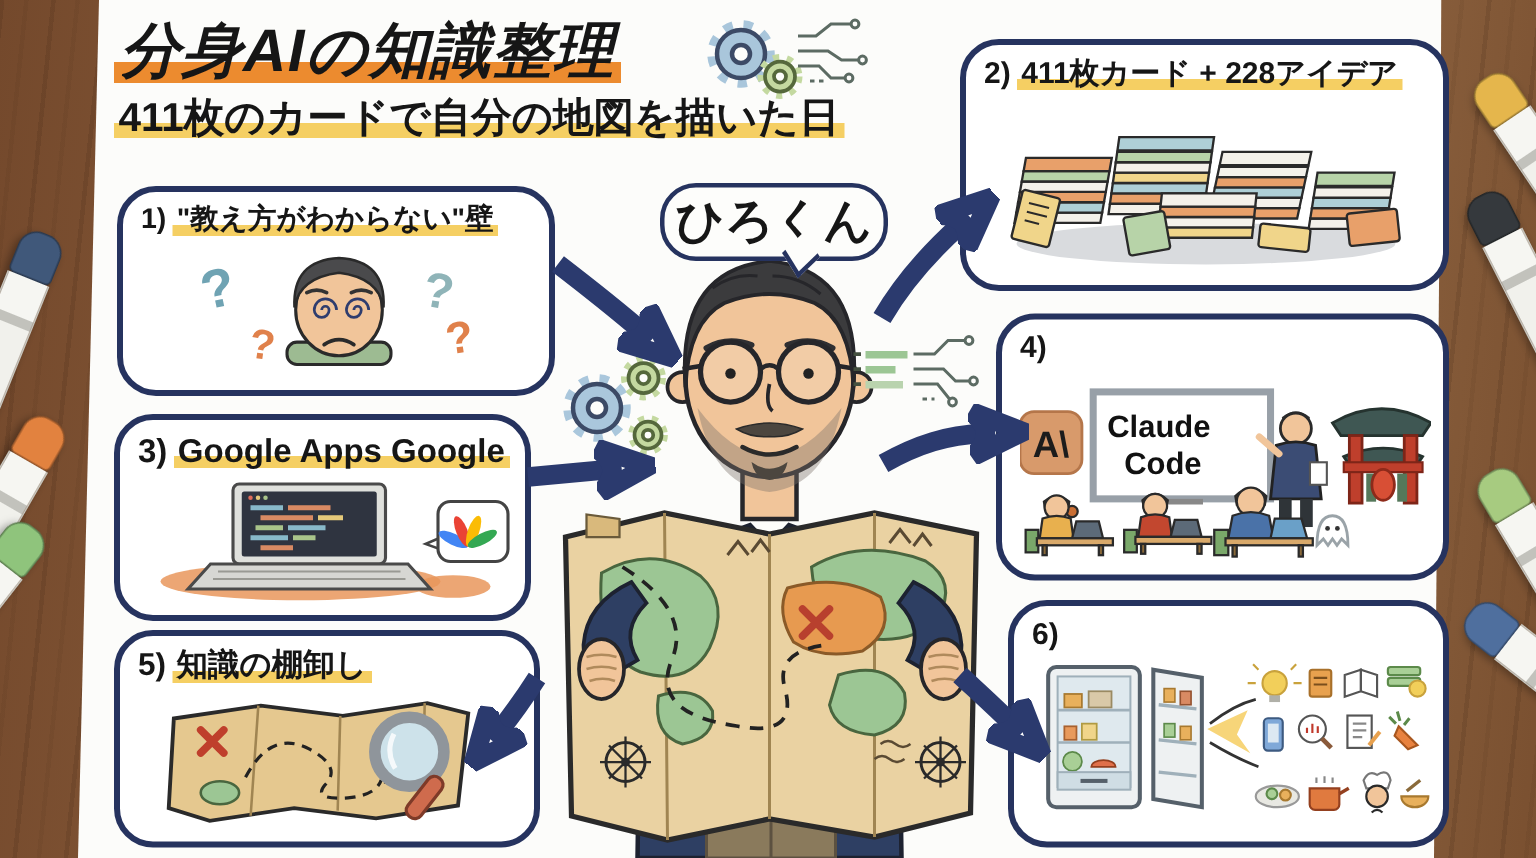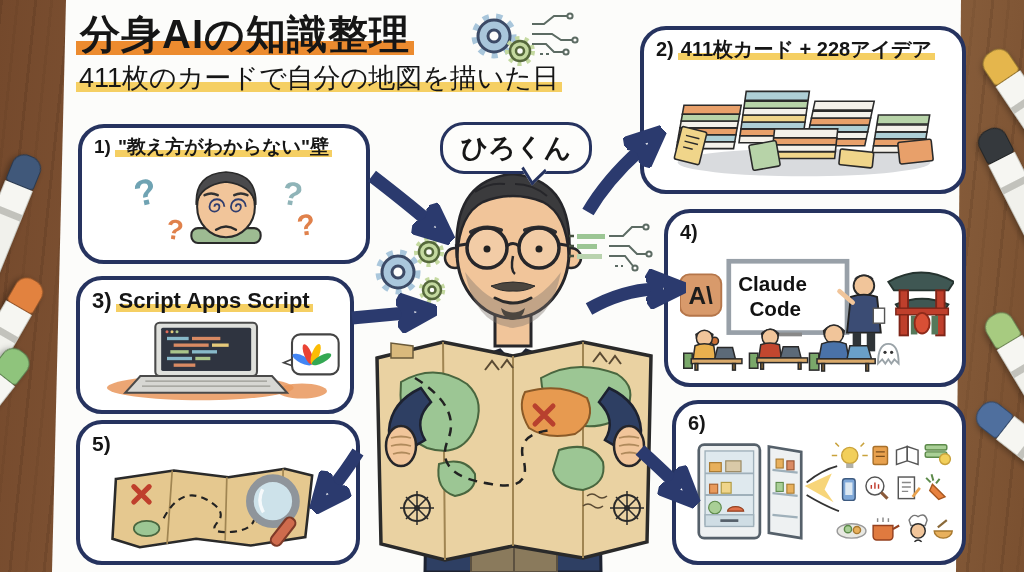--- a/index.html
+++ b/index.html
@@ -14,38 +14,38 @@
          clip-path:polygon(66px 0%,961px 0%,956px 100%,52px 100%);
          filter:drop-shadow(0 0 7px rgba(0,0,0,.45));}
   
   .pen{position:absolute;width:30px;transform-origin:50% 0;
        filter:drop-shadow(-2px 3px 3px rgba(0,0,0,.35));}
   .pen .cap{height:32px;border-radius:13px 13px 4px 4px;border:1px solid rgba(0,0,0,.35);box-sizing:border-box;}
   .pen .shaft{border:1px solid #c9c9c2;border-top:none;border-radius:0 0 9px 9px;box-sizing:border-box;
        background:linear-gradient(180deg,#f6f6f2 0 26px,#c2c2bc 26px 33px,#f1f1ec 33px 100%);}
   
   .titleblock{position:absolute;left:76px;top:12px;z-index:4;}
-  .title{font-size:40px;font-weight:900;letter-spacing:1px;line-height:1.1;white-space:nowrap;}
-  .subtitle{font-size:27px;font-weight:400;margin-top:4px;white-space:nowrap;}
+  .title{font-size:40px;font-weight:900;letter-spacing:1px;line-height:1.1;white-space:nowrap;font-style:italic;}
+  .subtitle{font-size:27px;font-weight:700;margin-top:4px;white-space:nowrap;}
   .hl-o{background:linear-gradient(transparent 66%,#ec8b2f 66% 98%,transparent 98%);padding:0 4px;}
   .hl-y{background:linear-gradient(transparent 64%,#f5cf63 64% 97%,transparent 97%);padding:0 3px;}
   .deco{position:absolute;z-index:4;}
   
   .panel{position:absolute;background:#fff;border:4px solid #26335f;border-radius:26px;
          box-sizing:border-box;padding:8px 12px 2px;z-index:5;}
   .panel h2{margin:0 0 2px;font-weight:800;line-height:1.15;white-space:nowrap;display:flex;align-items:baseline;gap:4px;}
   .panel svg{display:block;margin:0 auto;}
   .p1 h2{font-size:19px;} .p2 h2{font-size:20px;} .p3 h2{font-size:22px;}
   .p4 h2{font-size:20px;} .p5 h2{font-size:21px;} .p6 h2{font-size:20px;}
   
   .man{position:absolute;left:355px;top:140px;z-index:6;}
   .bubble{position:absolute;left:440px;top:122px;width:146px;height:46px;z-index:7;
           background:#fdfdfb;border:3.5px solid #26335f;border-radius:24px;
           display:flex;align-items:center;justify-content:center;
-          font-size:27px;font-weight:800;}
+          font-size:32px;font-weight:800;}
   .bubble-tail{position:absolute;left:524px;top:160px;width:17px;height:17px;z-index:8;
           background:#fdfdfb;border-right:3.5px solid #26335f;border-bottom:3.5px solid #26335f;
           transform:rotate(58deg) skew(12deg);}
   
   .arrows{position:absolute;inset:0;z-index:9;pointer-events:none;}
   .arrows path{stroke:#2b3a6e;stroke-width:13px;fill:none;}
   svg text{font-family:"Liberation Sans","DejaVu Sans",sans-serif;}
 </style>
 </head>
 <body>
@@ -192,21 +192,21 @@
         <rect x="186" y="88" width="34" height="16" rx="2" fill="#f0d58a" transform="rotate(6 203 96)"></rect>
         <rect x="246" y="78" width="34" height="22" rx="2" fill="#e8a06a" transform="rotate(-6 263 89)"></rect>
         <path d="M28 74 h14 M28 80 h14 M28 86 h10" stroke-width="1.4" transform="rotate(14 35 83)"></path>
       </g>
     </svg>
   </section>
 
   <section class="panel p3" style="left:76px;top:276px;width:278px;height:138px;">
     <h2>
         <span>3)</span>
-        <span class="hl-y">Script Apps Script</span>
+        <span class="hl-y">Google Apps Google</span>
       </h2>
     <svg width="250" height="92" viewBox="0 0 300 96">
       <ellipse cx="130" cy="80" rx="112" ry="15" fill="#e9975c" opacity="0.85"></ellipse>
       <ellipse cx="252" cy="84" rx="30" ry="9" fill="#e9975c" opacity="0.85"></ellipse>
       <g>
         <rect x="76" y="2" width="122" height="64" rx="5" fill="#dfe0dc" stroke="#4a4a4a" stroke-width="2.5"></rect>
         <rect x="83" y="8" width="108" height="52" rx="2" fill="#2f3440"></rect>
         <circle cx="90" cy="13" r="1.8" fill="#e06c5a"></circle>
           <circle cx="96" cy="13" r="1.8" fill="#e5c97a"></circle>
           <circle cx="102" cy="13" r="1.8" fill="#a9c48a"></circle>
@@ -308,20 +308,21 @@
             <rect x="13" y="41" width="3" height="8" fill="#8a6a3a"></rect>
             <rect x="60" y="41" width="3" height="8" fill="#8a6a3a"></rect>
         </g>
       </g>
     </svg>
   </section>
 
   <section class="panel p5" style="left:76px;top:420px;width:284px;height:145px;">
     <h2>
         <span>5)</span>
+        <span class="hl-y">知識の棚卸し</span>
       </h2>
     <svg width="256" height="100" viewBox="0 0 300 100">
       <g>
         <path d="M28 16 L96 6 L160 14 L226 4 L258 12 L250 84 L186 94 L122 86 L56 96 L24 86 Z" fill="#e5c88f" stroke="#2a2a2a" stroke-width="3"></path>
         <path d="M94 6 L88 92 M158 14 L156 88 M224 4 L222 90" stroke="#a08552" stroke-width="2"></path>
         <path d="M49 25 L67 43 M67 25 L49 43" stroke="#bf3f2c" stroke-width="6" stroke-linecap="round"></path>
         <ellipse cx="64" cy="74" rx="15" ry="9" fill="#9cc694" stroke="#49663f" stroke-width="2"></ellipse>
         <path d="M84 62 Q104 24 134 40 Q160 54 146 68 Q136 80 164 78 Q186 76 190 64" stroke="#222" stroke-width="2.5" stroke-dasharray="8 6" fill="none"></path>
         <path d="M196 56 L204 64 L192 67 Z" fill="#222"></path>
       </g>

